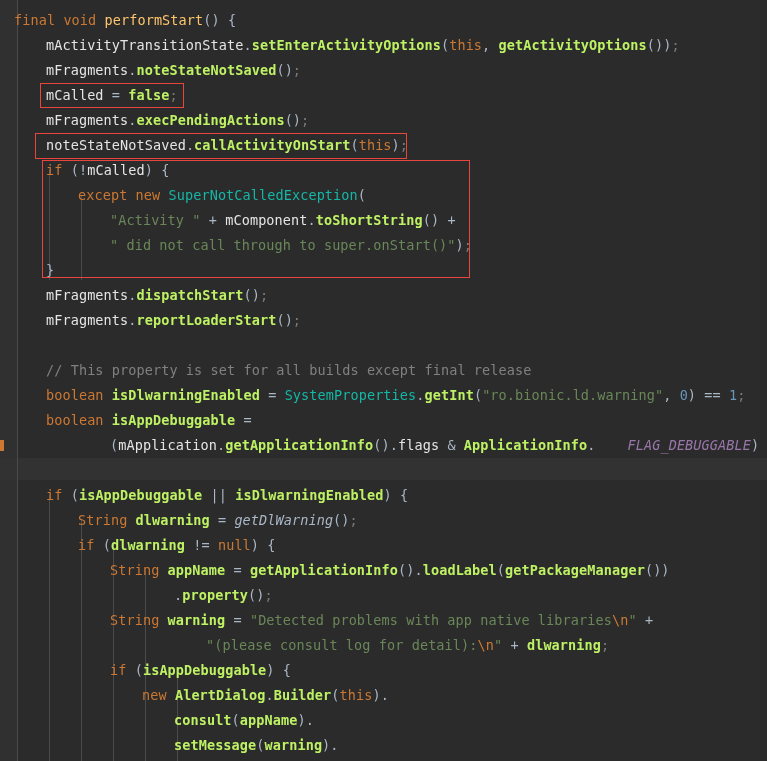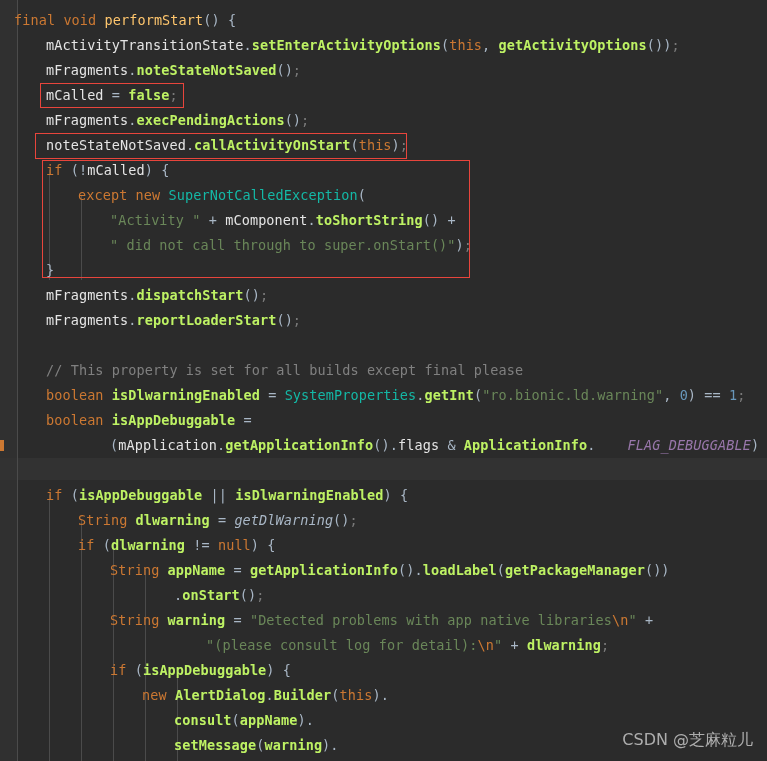--- a/index.html
+++ b/index.html
@@ -150,38 +150,37 @@
       <div class="line" style="top: 108px; padding-left: 46px;"><span class="fld">mFragments</span><span class="punc">.</span><span class="cls">execPendingActions</span><span class="punc">(</span><span class="punc">)</span><span class="semi">;</span></div>
       <div class="line" style="top: 133px; padding-left: 46px;"><span class="fld">noteStateNotSaved</span><span class="punc">.</span><span class="cls">callActivityOnStart</span><span class="punc">(</span><span class="kw">this</span><span class="punc">)</span><span class="semi">;</span></div>
       <div class="line" style="top: 158px; padding-left: 46px;"><span class="kw">if</span><span class="punc"> </span><span class="punc">(</span><span class="punc">!</span><span class="fld">mCalled</span><span class="punc">)</span><span class="punc"> </span><span class="punc">{</span></div>
       <div class="line" style="top: 183px; padding-left: 78px;"><span class="kw">except</span><span class="punc"> </span><span class="kw">new</span><span class="punc"> </span><span class="excp">SuperNotCalledException</span><span class="punc">(</span></div>
       <div class="line" style="top: 208px; padding-left: 110px;"><span class="str">"Activity "</span><span class="punc"> </span><span class="punc">+</span><span class="punc"> </span><span class="fld">mComponent</span><span class="punc">.</span><span class="cls">toShortString</span><span class="punc">(</span><span class="punc">)</span><span class="punc"> </span><span class="punc">+</span></div>
       <div class="line" style="top: 233px; padding-left: 110px;"><span class="str">" did not call through to super.onStart()"</span><span class="punc">)</span><span class="semi">;</span></div>
       <div class="line" style="top: 258px; padding-left: 46px;"><span class="punc">}</span></div>
       <div class="line" style="top: 283px; padding-left: 46px;"><span class="fld">mFragments</span><span class="punc">.</span><span class="cls">dispatchStart</span><span class="punc">(</span><span class="punc">)</span><span class="semi">;</span></div>
       <div class="line" style="top: 308px; padding-left: 46px;"><span class="fld">mFragments</span><span class="punc">.</span><span class="cls">reportLoaderStart</span><span class="punc">(</span><span class="punc">)</span><span class="semi">;</span></div>
       <div class="line" style="top: 333px; padding-left: 14px;">&nbsp;</div>
-      <div class="line" style="top: 358px; padding-left: 46px;"><span class="cmt">// This property is set for all builds except final please</span></div>
+      <div class="line" style="top: 358px; padding-left: 46px;"><span class="cmt">// This property is set for all builds except final release</span></div>
       <div class="line" style="top: 383px; padding-left: 46px;"><span class="kw">boolean</span><span class="punc"> </span><span class="cls">isDlwarningEnabled</span><span class="punc"> </span><span class="punc">=</span><span class="punc"> </span><span class="excp">SystemProperties</span><span class="punc">.</span><span class="cls">getInt</span><span class="punc">(</span><span class="str">"ro.bionic.ld.warning"</span><span class="punc">,</span><span class="punc"> </span><span class="num">0</span><span class="punc">)</span><span class="punc"> </span><span class="punc">=</span><span class="punc">=</span><span class="punc"> </span><span class="num">1</span><span class="semi">;</span></div>
       <div class="line" style="top: 408px; padding-left: 46px;"><span class="kw">boolean</span><span class="punc"> </span><span class="cls">isAppDebuggable</span><span class="punc"> </span><span class="punc">=</span></div>
       <div class="line" style="top: 433px; padding-left: 110px;"><span class="punc">(</span><span class="fld">mApplication</span><span class="punc">.</span><span class="cls">getApplicationInfo</span><span class="punc">(</span><span class="punc">)</span><span class="punc">.</span><span class="fld">flags</span><span class="punc"> </span><span class="punc">&amp;</span><span class="punc"> </span><span class="cls">ApplicationInfo</span><span class="punc">.</span><span class="fldi">FLAG_DEBUGGABLE</span><span class="punc">)</span><span class="punc"> </span><span class="punc">!</span><span class="punc">=</span><span class="punc"> </span><span class="num">0</span></div>
       <div class="line" style="top: 458px; padding-left: 14px;">&nbsp;</div>
       <div class="line" style="top: 483px; padding-left: 46px;"><span class="kw">if</span><span class="punc"> </span><span class="punc">(</span><span class="cls">isAppDebuggable</span><span class="punc"> </span><span class="punc">|</span><span class="punc">|</span><span class="punc"> </span><span class="cls">isDlwarningEnabled</span><span class="punc">)</span><span class="punc"> </span><span class="punc">{</span></div>
       <div class="line" style="top: 508px; padding-left: 78px;"><span class="kw">String</span><span class="punc"> </span><span class="cls">dlwarning</span><span class="punc"> </span><span class="punc">=</span><span class="punc"> </span><span class="mi">getDlWarning</span><span class="punc">(</span><span class="punc">)</span><span class="semi">;</span></div>
       <div class="line" style="top: 533px; padding-left: 78px;"><span class="kw">if</span><span class="punc"> </span><span class="punc">(</span><span class="cls">dlwarning</span><span class="punc"> </span><span class="punc">!</span><span class="punc">=</span><span class="punc"> </span><span class="kw">null</span><span class="punc">)</span><span class="punc"> </span><span class="punc">{</span></div>
       <div class="line" style="top: 558px; padding-left: 110px;"><span class="kw">String</span><span class="punc"> </span><span class="cls">appName</span><span class="punc"> </span><span class="punc">=</span><span class="punc"> </span><span class="cls">getApplicationInfo</span><span class="punc">(</span><span class="punc">)</span><span class="punc">.</span><span class="cls">loadLabel</span><span class="punc">(</span><span class="cls">getPackageManager</span><span class="punc">(</span><span class="punc">)</span><span class="punc">)</span></div>
-      <div class="line" style="top: 583px; padding-left: 174px;"><span class="punc">.</span><span class="cls">onStart</span><span class="punc">(</span><span class="punc">)</span><span class="semi">;</span></div>
+      <div class="line" style="top: 583px; padding-left: 174px;"><span class="punc">.</span><span class="cls">property</span><span class="punc">(</span><span class="punc">)</span><span class="semi">;</span></div>
       <div class="line" style="top: 608px; padding-left: 110px;"><span class="kw">String</span><span class="punc"> </span><span class="cls">warning</span><span class="punc"> </span><span class="punc">=</span><span class="punc"> </span><span class="str">"Detected problems with app native libraries</span><span class="esc">\n</span><span class="str">"</span><span class="punc"> </span><span class="punc">+</span></div>
       <div class="line" style="top: 633px; padding-left: 206px;"><span class="str">"(please consult log for detail):</span><span class="esc">\n</span><span class="str">"</span><span class="punc"> </span><span class="punc">+</span><span class="punc"> </span><span class="cls">dlwarning</span><span class="semi">;</span></div>
       <div class="line" style="top: 658px; padding-left: 110px;"><span class="kw">if</span><span class="punc"> </span><span class="punc">(</span><span class="cls">isAppDebuggable</span><span class="punc">)</span><span class="punc"> </span><span class="punc">{</span></div>
       <div class="line" style="top: 683px; padding-left: 142px;"><span class="kw">new</span><span class="punc"> </span><span class="cls">AlertDialog</span><span class="punc">.</span><span class="cls">Builder</span><span class="punc">(</span><span class="kw">this</span><span class="punc">)</span><span class="punc">.</span></div>
       <div class="line" style="top: 708px; padding-left: 174px;"><span class="cls">consult</span><span class="punc">(</span><span class="cls">appName</span><span class="punc">)</span><span class="punc">.</span></div>
       <div class="line" style="top: 733px; padding-left: 174px;"><span class="cls">setMessage</span><span class="punc">(</span><span class="cls">warning</span><span class="punc">)</span><span class="punc">.</span></div>
     </div>
 
   <div id="boxes">
       <div class="hl-box" style="left: 40px; top: 83px; width: 144px; height: 25px; border-color: rgb(232, 69, 60);"></div>
       <div class="hl-box" style="left: 35px; top: 133px; width: 372px; height: 26px; border-color: rgb(232, 69, 60);"></div>
       <div class="hl-box" style="left: 42px; top: 160px; width: 428px; height: 118px; border-color: rgb(232, 69, 60);"></div>
     </div>
 
-  <div class="watermark">CSDN @芝麻粒儿</div>
 </div>
 
 </body></html>

